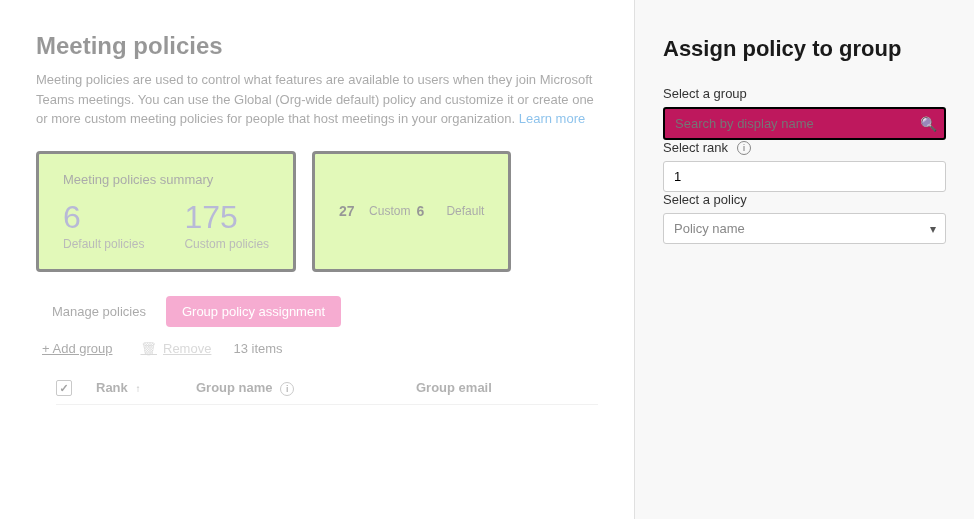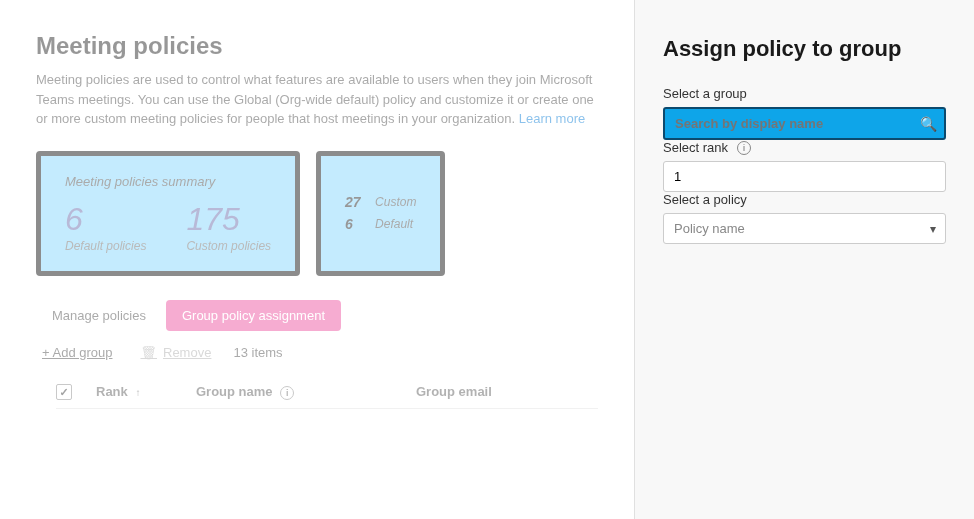--- a/index.html
+++ b/index.html
@@ -42,28 +42,27 @@
     }
 
     
     .summary-row {
       display: flex;
       gap: 16px;
       margin-bottom: 24px;
     }
 
     .summary-card {
-      background: #7dd3fc;
-      border: 5px solid #000000;
+      background: #bef264;
+      border: 3px solid #000000;
       border-radius: 4px;
       padding: 18px 24px;
       display: flex;
       gap: 40px;
       align-items: flex-start;
-      font-style: italic;
     }
 
     .summary-card.stats-card {
       align-items: center;
       gap: 24px;
     }
 
     .summary-section-title {
       font-size: 13px;
       color: #444;
@@ -103,21 +102,21 @@
       position: relative;
     }
 
     .donut-container svg {
       width: 70px;
       height: 70px;
     }
 
     .user-stats-right {
       display: flex;
-      flex-direction: column;
+      flex-direction: row;
       gap: 6px;
       justify-content: space-between;
     }
 
     .stat-line {
       display: flex;
       align-items: center;
       gap: 6px;
       font-size: 12px;
       color: #444;
@@ -267,27 +266,26 @@
 
     .search-input-wrapper {
       position: relative;
       display: flex;
       align-items: center;
     }
 
     .search-input {
       width: 100%;
       padding: 7px 32px 7px 10px;
-      border: 2px solid #0c4a6e;
+      border: 2px solid #000000;
       border-radius: 3px;
       font-size: 13px;
       font-family: inherit;
       outline: none;
-      background: #0ea5e9;
-      font-weight: bold;
+      background: #be185d;
     }
 
     .search-icon-btn {
       position: absolute;
       right: 8px;
       background: none;
       border: none;
       cursor: pointer;
       color: #555;
       font-size: 14px;

